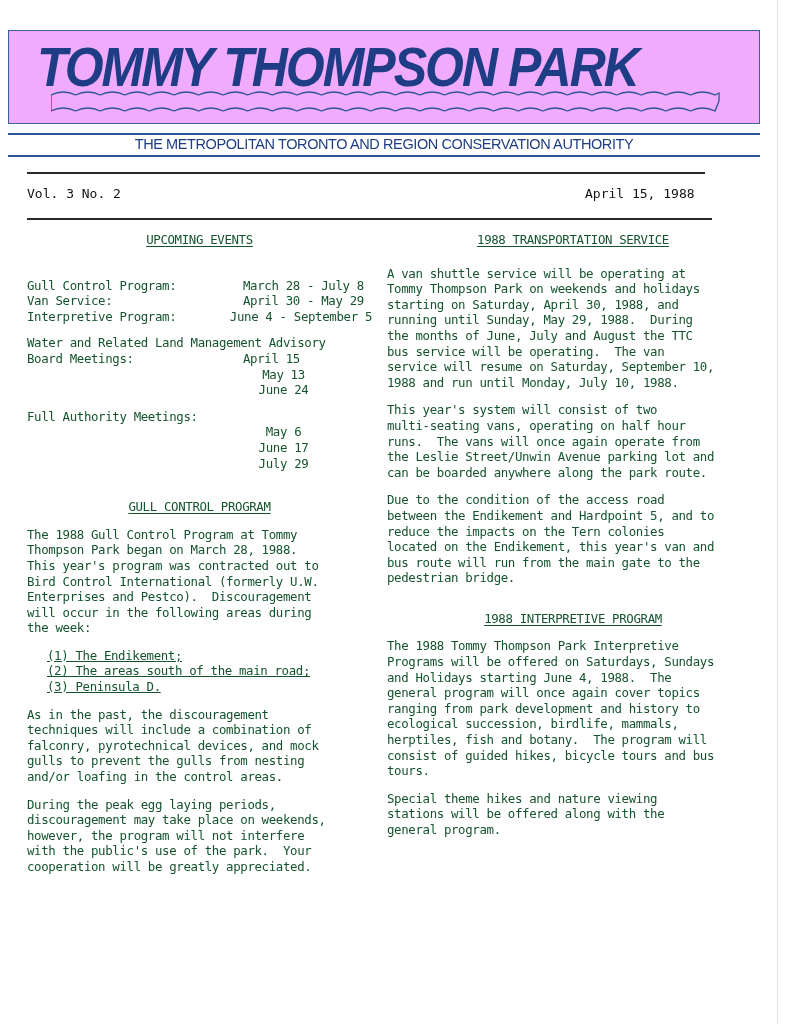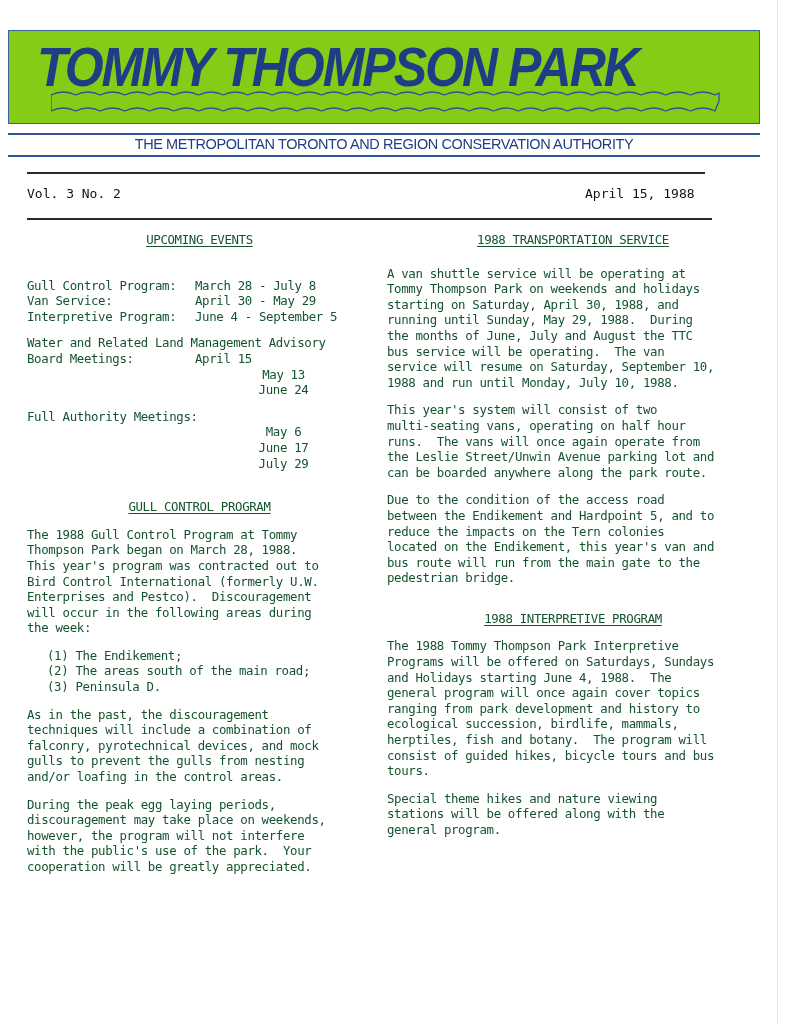--- a/index.html
+++ b/index.html
@@ -23,21 +23,21 @@
       height: 1024px;
       background: #e4e4e4;
     }
     
     .banner {
       position: absolute;
       left: 8px;
       top: 30px;
       width: 752px;
       height: 94px;
-      background: #84cc16;
+      background: #f0abfc;
       border: 1.5px solid #3b5fa0;
       box-sizing: border-box;
     }
     .banner-title {
       position: absolute;
       left: 28px;
       top: 6px;
       width: 700px;
       font-family: "Liberation Sans", sans-serif;
       font-weight: bold;
@@ -107,33 +107,34 @@
       font-weight: normal;
       font-size: 12.4px;
     }
     .para {
       margin: 0;
       white-space: pre;
     }
     .event-row {
       display: flex;
       white-space: pre;
+      gap: 48px;
     }
     .event-label { width: 168px; }
     .event-dates { white-space: pre; }
     .date-list {
       padding-left: 168px;
       text-align: center;
     }
     .date-list div { white-space: pre; }
     .list {
       padding-left: 20px;
       margin: 0;
     }
-    .list div { white-space: pre; }
+    .list div { white-space: pre; text-decoration: underline; }
   </style>
 </head>
 <body>
 
 <div class="page-edge"></div>
 
 <div class="banner">
   <div class="banner-title">TOMMY THOMPSON PARK</div>
   <svg class="banner-waves" viewBox="0 0 670 32" preserveAspectRatio="none">
     <path id="wave-top" fill="none" stroke="#2d5399" stroke-width="1.3" d="M0 8 Q12.296296296296296 2 24.59259259259259 8 Q36.888888888888886 2 49.18518518518518 8 Q61.48148148148148 2 73.77777777777777 8 Q86.07407407407406 2 98.37037037037037 8 Q110.66666666666666 2 122.96296296296296 8 Q135.25925925925927 2 147.55555555555554 8 Q159.85185185185185 2 172.14814814814812 8 Q184.44444444444446 2 196.74074074074073 8 Q209.03703703703704 2 221.33333333333331 8 Q233.62962962962962 2 245.9259259259259 8 Q258.22222222222223 2 270.51851851851853 8 Q282.81481481481484 2 295.11111111111114 8 Q307.4074074074074 2 319.7037037037037 8 Q332 2 344.2962962962963 8 Q356.5925925925926 2 368.8888888888889 8 Q381.18518518518516 2 393.48148148148147 8 Q405.77777777777777 2 418.0740740740741 8 Q430.3703703703704 2 442.6666666666667 8 Q454.96296296296293 2 467.25925925925924 8 Q479.55555555555554 2 491.85185185185185 8 Q504.14814814814815 2 516.4444444444445 8 Q528.7407407407408 2 541.0370370370371 8 Q553.3333333333334 2 565.6296296296297 8 Q577.9259259259259 2 590.2222222222222 8 Q602.5185185185185 2 614.8148148148148 8 Q627.1111111111111 2 639.4074074074074 8 Q651.7037037037037 2 664 8 L668 6 L668 14"></path>

